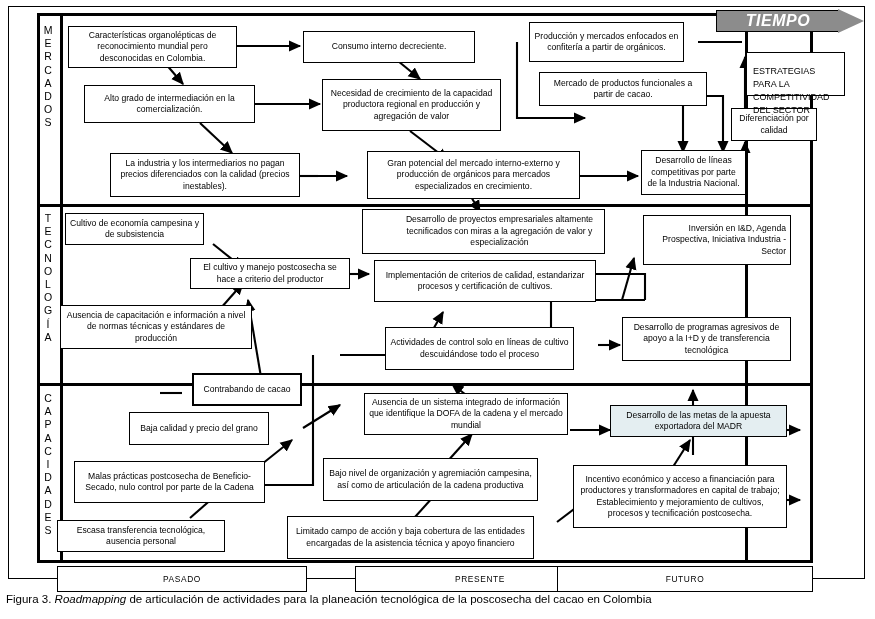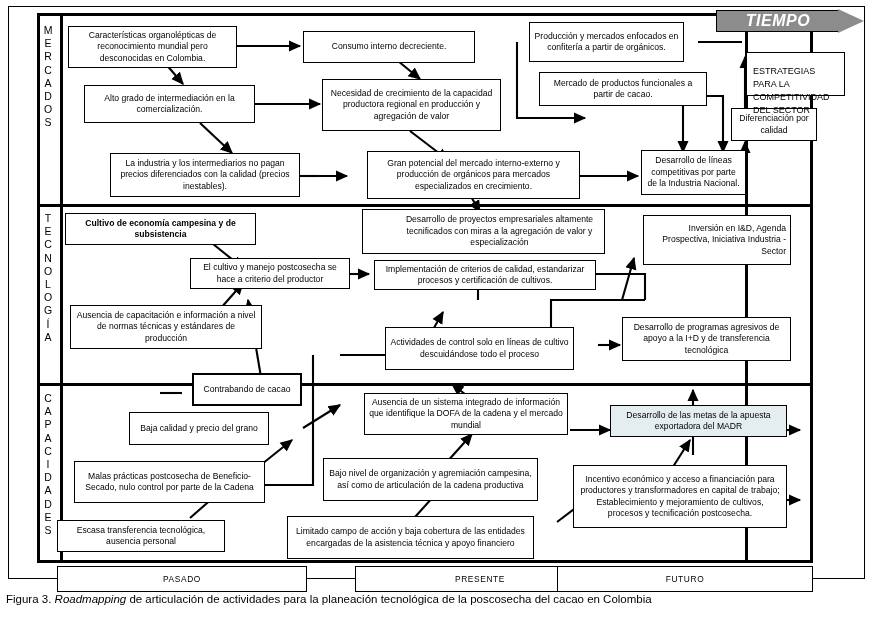--- a/index.html
+++ b/index.html
@@ -182,25 +182,25 @@
   <div class="node" style="left:84px;top:85px;width:171px;height:38px;">Alto grado de intermediación en la comercialización.</div>
   <div class="node" style="left:322px;top:79px;width:179px;height:52px;">Necesidad de crecimiento de la capacidad productora regional en producción y agregación de valor</div>
   <div class="node" style="left:110px;top:153px;width:190px;height:44px;">La industria y los intermediarios no pagan precios diferenciados con la calidad (precios inestables).</div>
   <div class="node" style="left:367px;top:151px;width:213px;height:48px;">Gran potencial del mercado interno-externo y producción de orgánicos para mercados especializados en crecimiento.</div>
   <div class="node" style="left:529px;top:22px;width:155px;height:40px;">Producción y mercados enfocados en confitería a partir de orgánicos.</div>
   <div class="node" style="left:539px;top:72px;width:168px;height:34px;">Mercado de productos funcionales a partir de cacao.</div>
   <div class="node" style="left:641px;top:150px;width:105px;height:45px;">Desarrollo de líneas competitivas por parte de la Industria Nacional.</div>
   <div class="node" style="left:731px;top:108px;width:86px;height:33px;">Diferenciación por calidad</div>
   <div class="node strat" style="left:746px;top:52px;width:99px;height:44px;">ESTRATEGIAS PARA LA COMPETITIVIDAD DEL SECTOR</div>
 
-  <div class="node" style="left:65px;top:213px;width:191px;height:32px;font-weight:bold;">Cultivo de economía campesina y de subsistencia</div>
+  <div class="node" style="left:65px;top:213px;width:139px;height:32px;">Cultivo de economía campesina y de subsistencia</div>
   <div class="node" style="left:190px;top:258px;width:160px;height:31px;">El cultivo y manejo postcosecha se hace a criterio del productor</div>
-  <div class="node" style="left:60px;top:305px;width:192px;height:44px;margin-left:10px;">Ausencia de capacitación e información a nivel de normas técnicas y estándares de producción</div>
+  <div class="node" style="left:60px;top:305px;width:192px;height:44px;">Ausencia de capacitación e información a nivel de normas técnicas y estándares de producción</div>
   <div class="node" style="left:362px;top:209px;width:243px;height:45px;padding-left:36px;">Desarrollo de proyectos empresariales altamente tecnificados con miras a la agregación de valor y especialización</div>
-  <div class="node" style="left:374px;top:260px;width:222px;height:30px;text-align:center;">Implementación de criterios de calidad, estandarizar procesos y certificación de cultivos.</div>
+  <div class="node" style="left:374px;top:260px;width:222px;height:42px;text-align:center;">Implementación de criterios de calidad, estandarizar procesos y certificación de cultivos.</div>
   <div class="node" style="left:385px;top:327px;width:189px;height:43px;">Actividades de control solo en líneas de cultivo descuidándose todo el proceso</div>
   <div class="node" style="left:643px;top:215px;width:148px;height:50px;text-align:right;">Inversión en I&amp;D, Agenda Prospectiva, Iniciativa Industria -Sector</div>
   <div class="node" style="left:622px;top:317px;width:169px;height:44px;">Desarrollo de programas agresivos de apoyo a la I+D y de transferencia tecnológica</div>
 
   <div class="node bold-border" style="left:192px;top:373px;width:110px;height:33px;">Contrabando de cacao</div>
   <div class="node" style="left:129px;top:412px;width:140px;height:33px;">Baja calidad y precio del grano</div>
   <div class="node" style="left:74px;top:461px;width:191px;height:42px;">Malas prácticas postcosecha de Beneficio-Secado, nulo control por parte de la Cadena</div>
   <div class="node" style="left:57px;top:520px;width:168px;height:32px;">Escasa transferencia tecnológica, ausencia personal</div>
   <div class="node" style="left:364px;top:393px;width:204px;height:42px;">Ausencia de un sistema integrado de información que identifique la DOFA de la cadena y el mercado mundial</div>
   <div class="node" style="left:323px;top:458px;width:215px;height:43px;">Bajo nivel de organización y agremiación campesina, así como de articulación de la cadena productiva</div>

